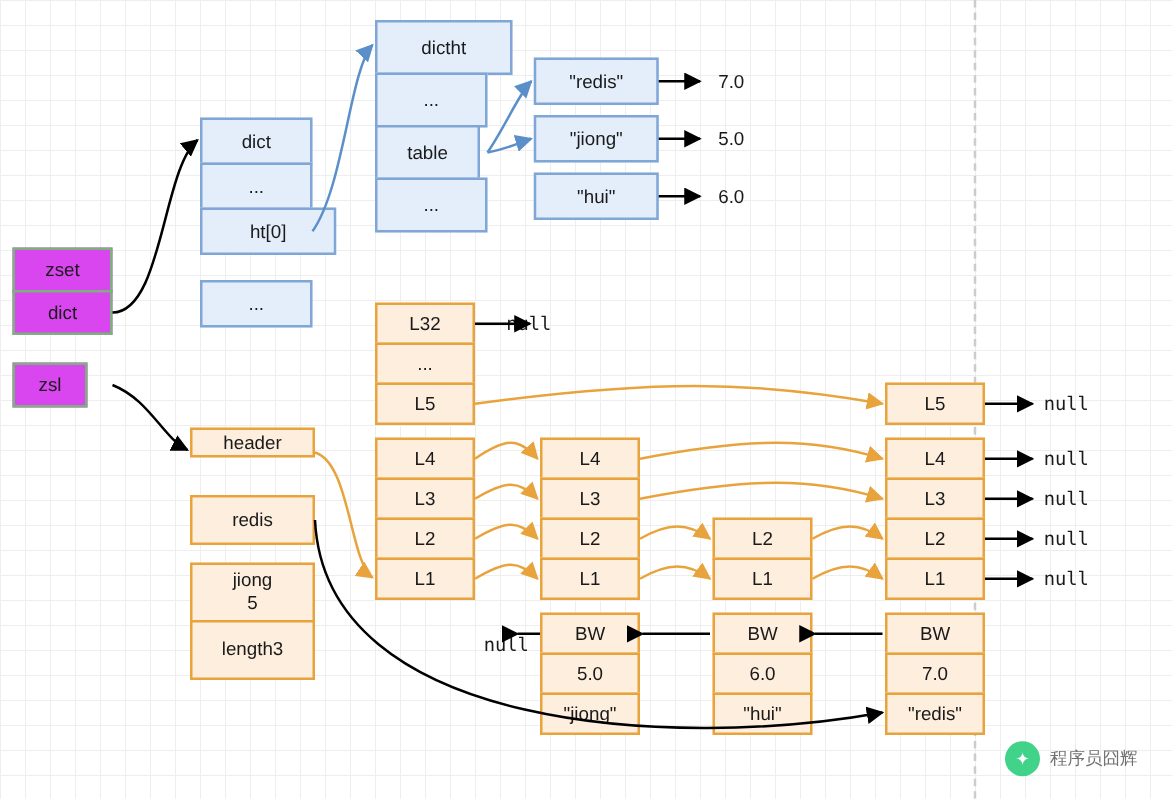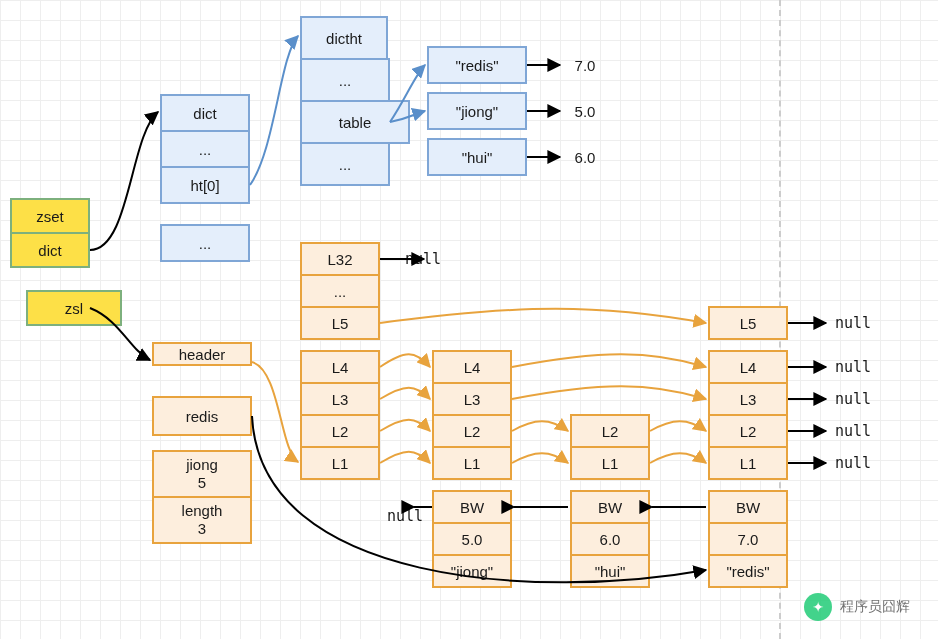--- a/index.html
+++ b/index.html
@@ -36,21 +36,21 @@
   .cell {
     position: absolute;
     box-sizing: border-box;
     display: flex;
     align-items: center;
     justify-content: center;
     padding: 0 6px;
     text-align: center;
     white-space: nowrap;
   }
-  .green  { background: #fde047; border: 2px solid #7db07d; }
+  .green  { background: #d946ef; border: 2px solid #7db07d; }
   .blue   { background: #e4eefb; border: 2px solid #7fa6d6; }
   .orange { background: #fdeedd; border: 2px solid #e8a33d; }
   .plain  { background: transparent; border: none; }
   .mono { font-family: ui-monospace, Menlo, Consolas, monospace; }
   .watermark {
     position: absolute;
     right: 28px;
     bottom: 18px;
     display: flex;
     align-items: center;
@@ -66,46 +66,46 @@
   }
 </style>
 </head>
 <body>
 
 <div class="grid"></div>
 <div class="dashed-v" style="left:779px"></div>
 
 <div class="cell green" style="left:10px; top:198px; width:80px; height:36px">zset</div>
 <div class="cell green" style="left:10px; top:232px; width:80px; height:36px">dict</div>
-<div class="cell green" style="left:26px; top:290px; width:96px; height:36px">zsl</div>
+<div class="cell green" style="left:10px; top:290px; width:60px; height:36px">zsl</div>
 
 <div class="cell blue" style="left:160px; top:94px;  width:90px; height:38px">dict</div>
 <div class="cell blue" style="left:160px; top:130px; width:90px; height:38px">...</div>
-<div class="cell blue" style="left:160px; top:166px; width:90px; height:38px">ht[0]</div>
+<div class="cell blue" style="left:160px; top:166px; width:109px; height:38px">ht[0]</div>
 <div class="cell blue" style="left:160px; top:224px; width:90px; height:38px">...</div>
 
-<div class="cell blue" style="left:300px; top:16px;  width:88px; height:44px">dictht</div>
+<div class="cell blue" style="left:300px; top:16px;  width:110px; height:44px">dictht</div>
 <div class="cell blue" style="left:300px; top:58px;  width:90px; height:44px">...</div>
-<div class="cell blue" style="left:300px; top:100px; width:110px; height:44px">table</div>
+<div class="cell blue" style="left:300px; top:100px; width:84px; height:44px">table</div>
 <div class="cell blue" style="left:300px; top:142px; width:90px; height:44px">...</div>
 
 <div class="cell blue" style="left:427px; top:46px;  width:100px; height:38px">"redis"</div>
 <div class="cell plain" style="left:560px; top:46px;  width:50px;  height:38px">7.0</div>
 <div class="cell blue" style="left:427px; top:92px;  width:100px; height:38px">"jiong"</div>
 <div class="cell plain" style="left:560px; top:92px;  width:50px;  height:38px">5.0</div>
 <div class="cell blue" style="left:427px; top:138px; width:100px; height:38px">"hui"</div>
 <div class="cell plain" style="left:560px; top:138px; width:50px;  height:38px">6.0</div>
 
 <div class="cell orange" style="left:152px; top:342px; width:100px; height:24px">header</div>
 <div class="cell orange" style="left:152px; top:396px; width:100px; height:40px">redis</div>
 <div class="cell orange" style="left:152px; top:450px; width:100px; height:48px; flex-direction:column; line-height:1.2">
   <span>jiong</span>
   <span>5</span>
 </div>
-<div class="cell orange" style="left:152px; top:496px; width:100px; height:48px; flex-direction:column; line-height:1.2">
+<div class="cell orange" style="left:152px; top:496px; width:100px; height:48px; flex-direction:row; line-height:1.2">
   <span>length</span>
   <span>3</span>
 </div>
 
 <div class="cell orange" style="left:300px; top:242px; width:80px; height:34px">L32</div>
 <div class="cell orange" style="left:300px; top:274px; width:80px; height:34px">...</div>
 <div class="cell orange" style="left:300px; top:306px; width:80px; height:34px">L5</div>
 <div class="cell orange" style="left:300px; top:350px; width:80px; height:34px">L4</div>
 <div class="cell orange" style="left:300px; top:382px; width:80px; height:34px">L3</div>
 <div class="cell orange" style="left:300px; top:414px; width:80px; height:34px">L2</div>

